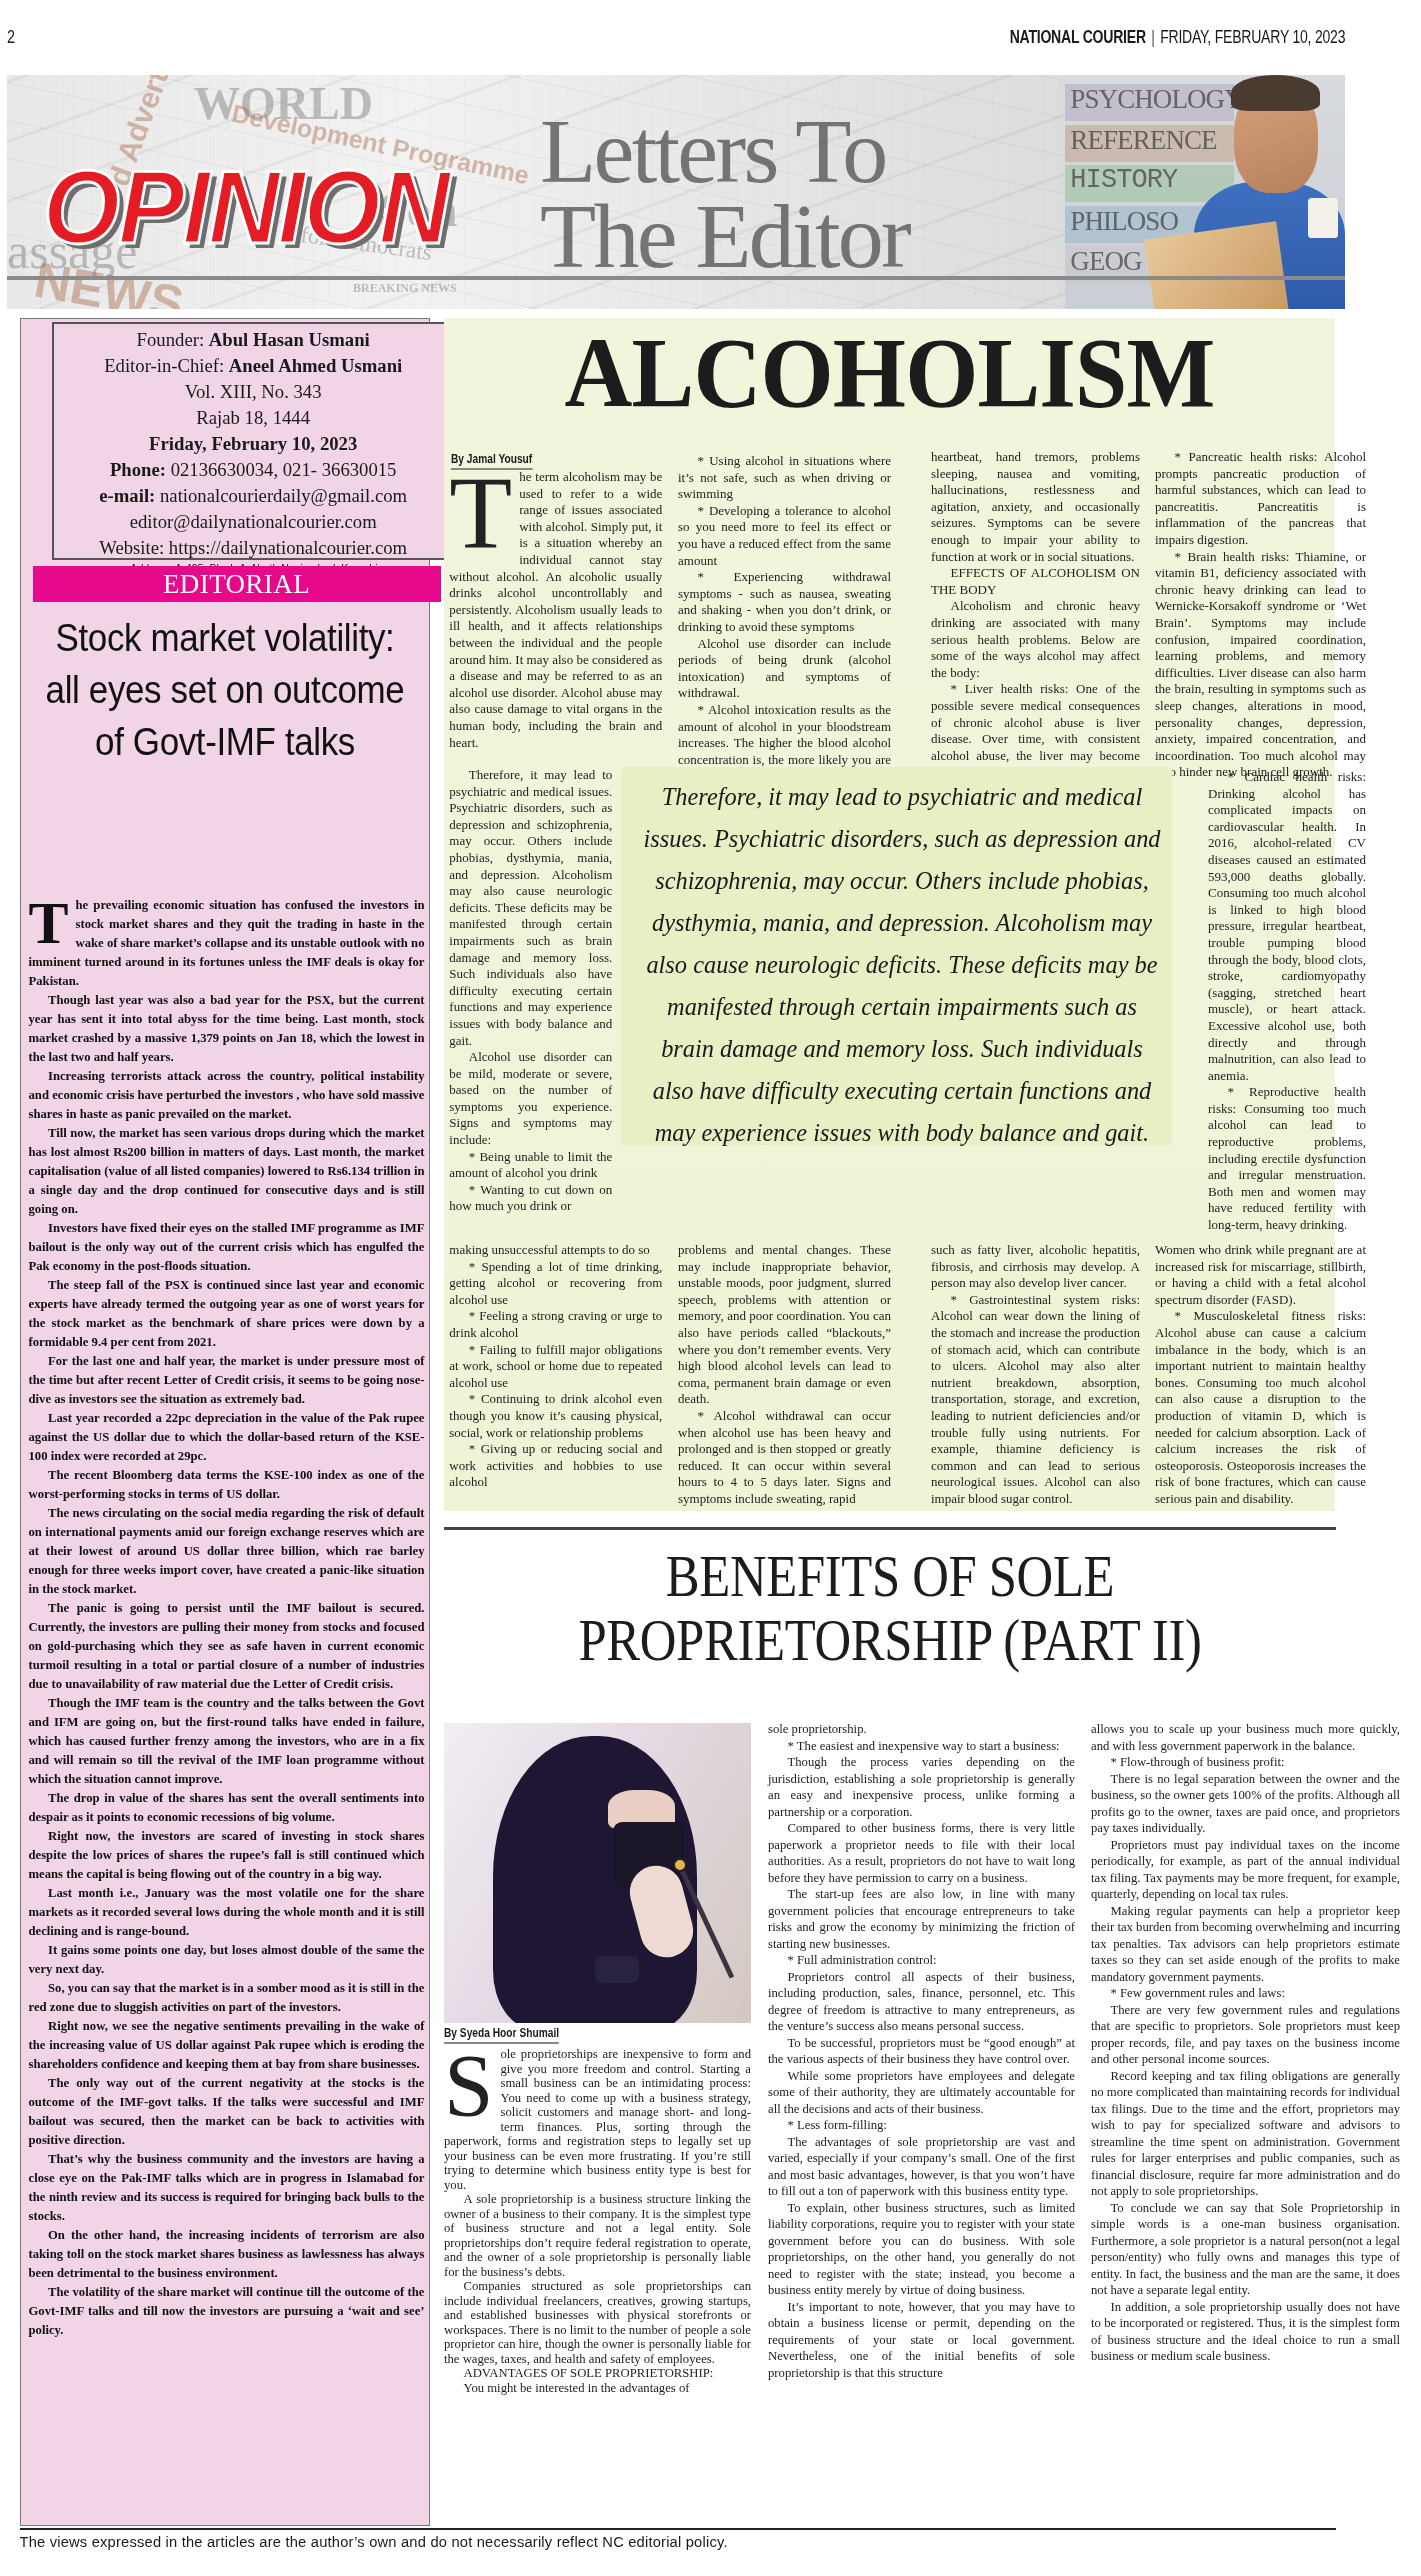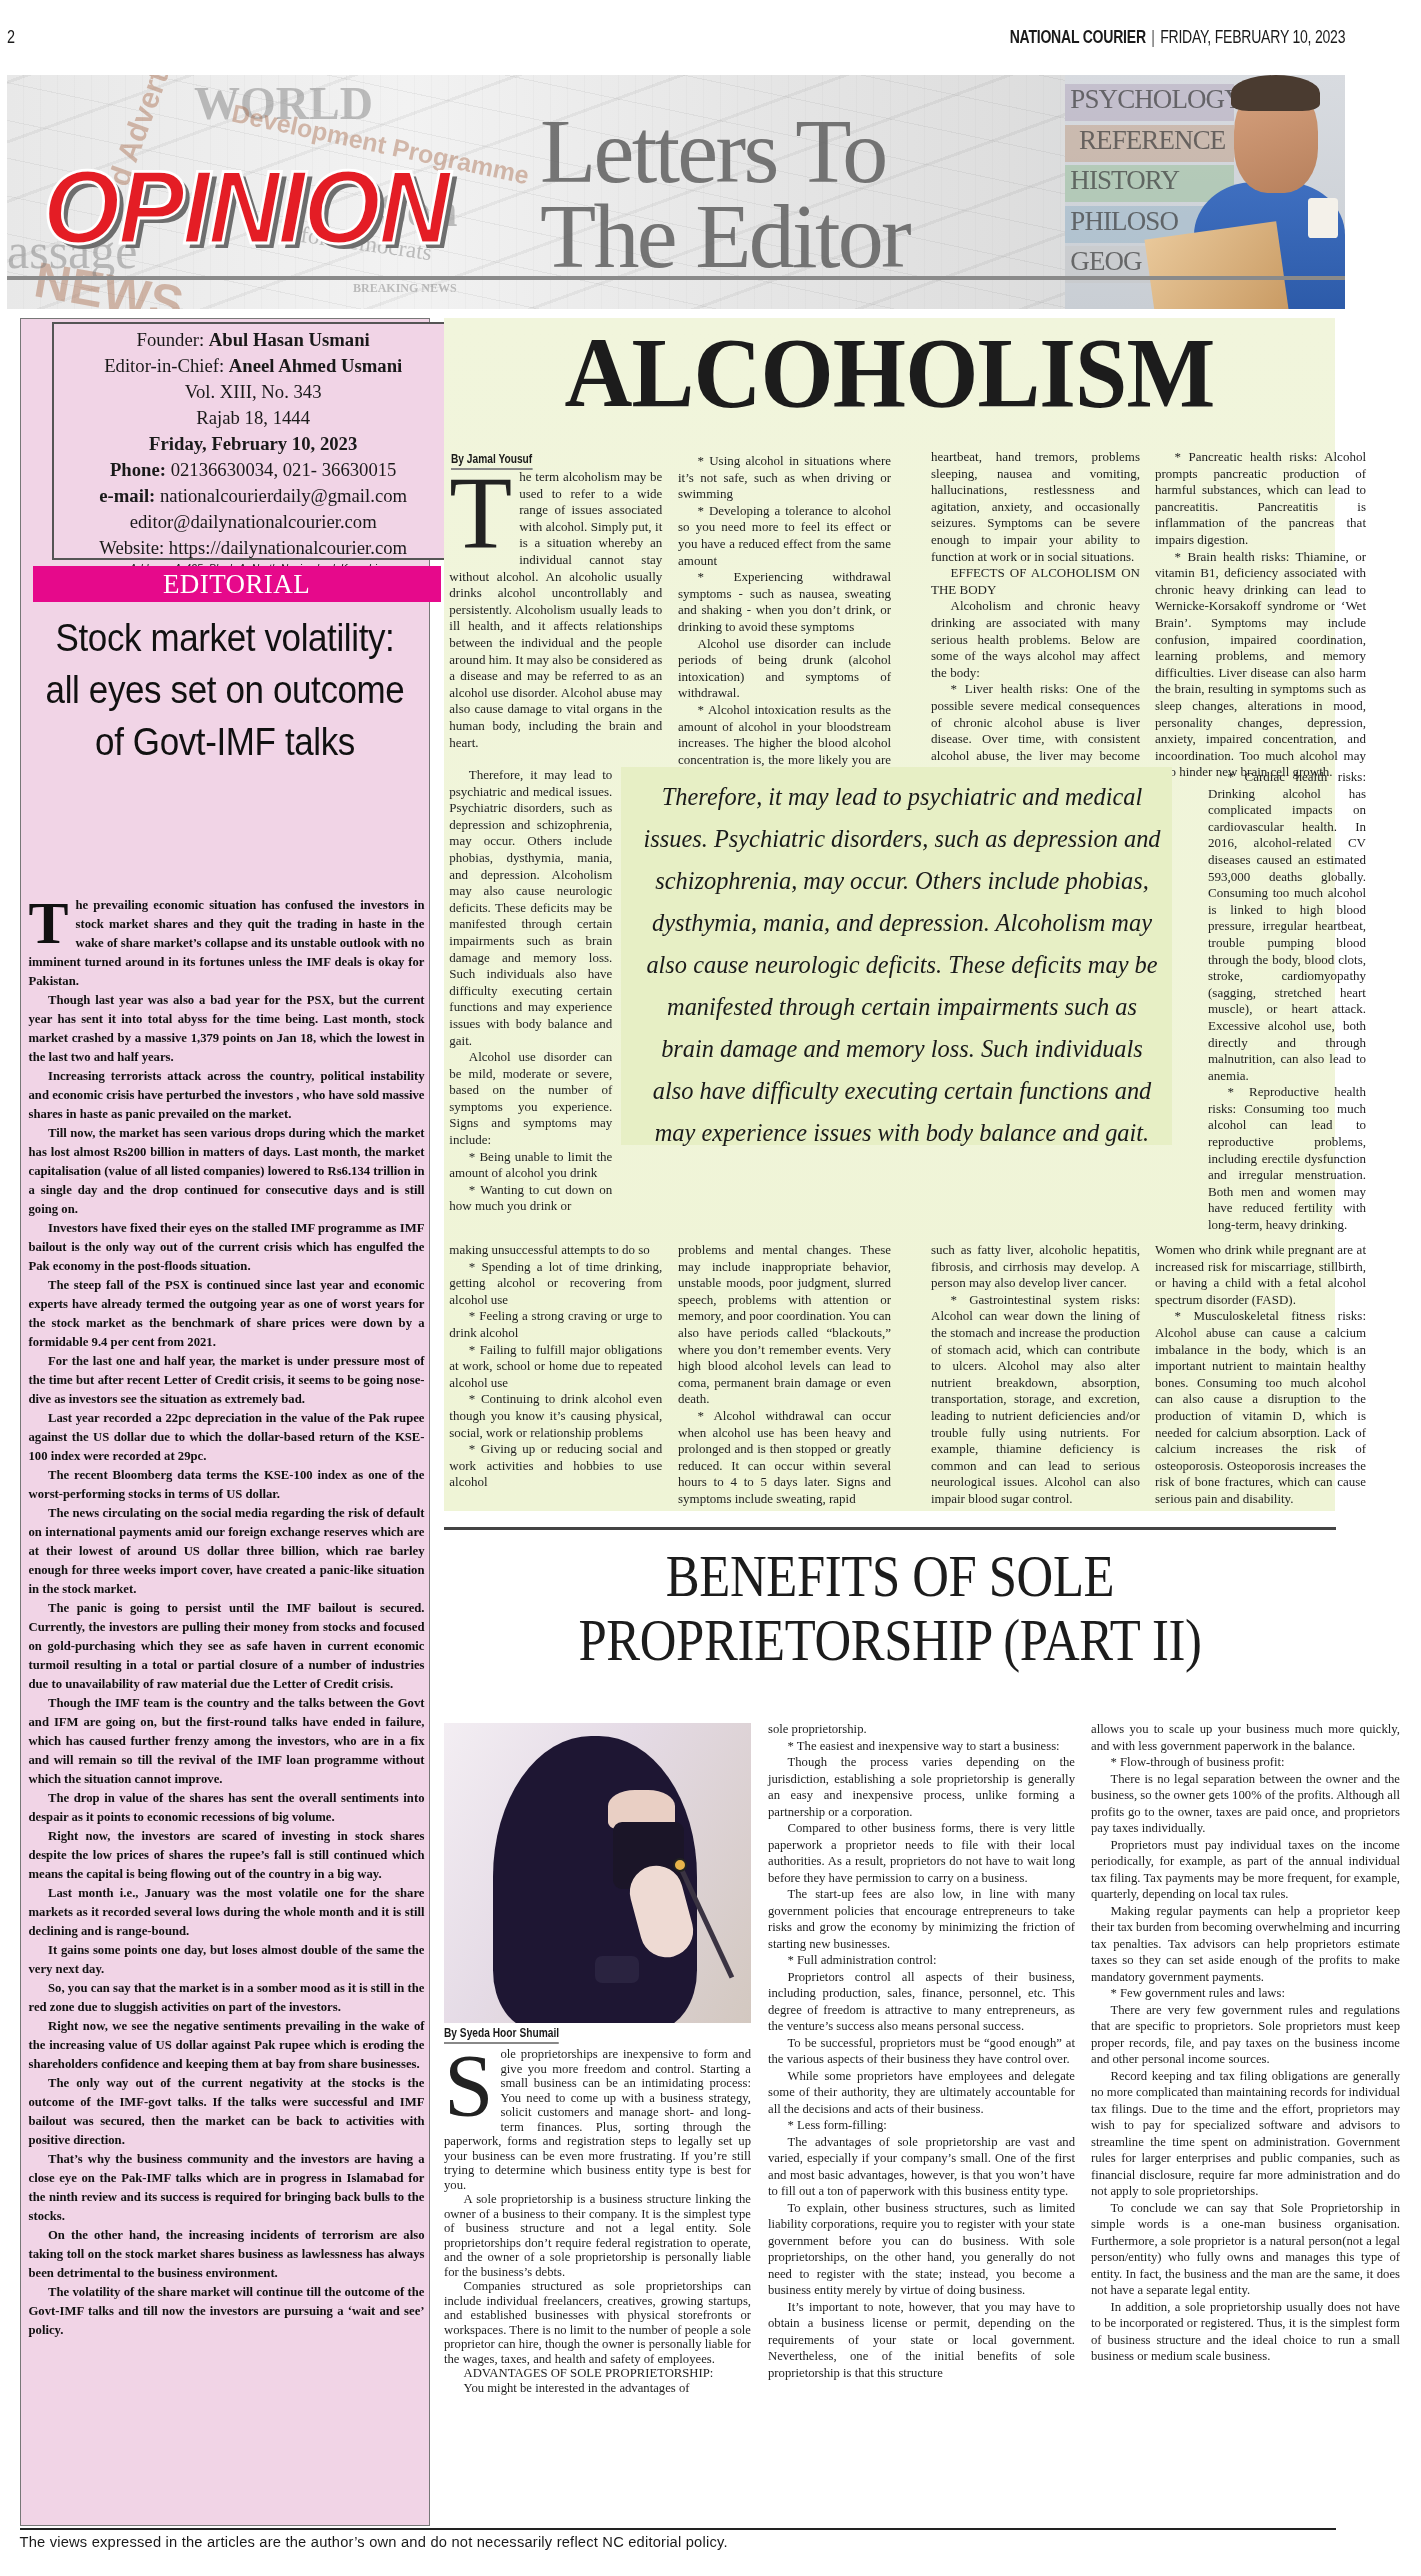--- a/index.html
+++ b/index.html
@@ -97,22 +97,22 @@
 
   <div class="opinion">OPINION</div>
   <div class="letters" style="left:533px;">
     <div>Letters To</div>
     <div>The Editor</div>
   </div>
 
   <div class="photo">
     <div class="books">
       <div class="book" style="background:rgba(180,170,190,0.55);">PSYCHOLOGY</div>
-      <div class="book" style="background:rgba(190,150,120,0.45);text-align:center;">REFERENCE</div>
-      <div class="book" style="background:rgba(150,190,150,0.5);">HISTORY</div>
+      <div class="book" style="background:rgba(190,150,120,0.45);">REFERENCE</div>
+      <div class="book" style="background:rgba(150,190,150,0.5);font-family:Liberation Mono, monospace;">HISTORY</div>
       <div class="book" style="background:rgba(150,180,200,0.5);">PHILOSO</div>
       <div class="book" style="background:rgba(200,200,200,0.5);">GEOG</div>
     </div>
     <div class="man-shirt"></div>
     <div class="man-head"></div>
     <div class="man-hair"></div>
     <div class="mug"></div>
     <div class="newspaper"></div>
   </div>
 </div>

